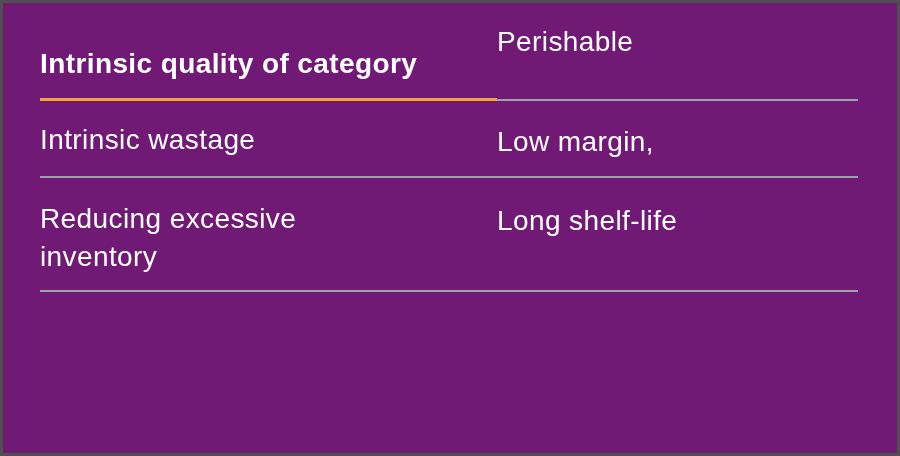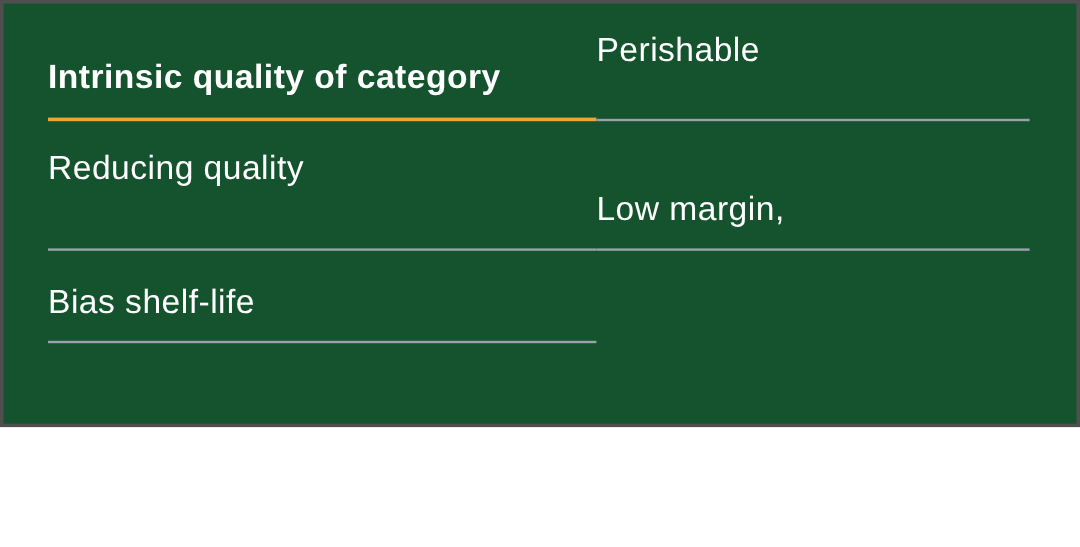--- a/index.html
+++ b/index.html
@@ -1,20 +1,20 @@
 <!DOCTYPE html>
 <html><head>
 <meta charset="utf-8">
 <style>
   html,body{margin:0;padding:0;}
   .canvas{
     position:relative;
-    width:900px;height:356px;
+    width:900px;height:456px;
     box-sizing:border-box;
-    background:#14532d;
+    background:#701a75;
     border:3px solid #4F4F4F;
     padding:0 39px 0 37px;
     font-family:"Liberation Sans", sans-serif;
     color:#FFFFFF;
     overflow:hidden;
   }
   .grid{
     display:grid;
     grid-template-columns:457px 1fr;
   }
@@ -33,21 +33,20 @@
   }
   .cell.r1{
     padding-top:20px;
     padding-bottom:17px;
     border-bottom:2px solid #99A2AA;
   }
   .cell.r2{
     padding-top:22px;
     padding-bottom:14px;
     border-bottom:2px solid #99A2AA;
-    margin-top:32px;
   }
   .cell.r3{
     padding-top:24px;
     padding-bottom:13px;
     border-bottom:2px solid #99A2AA;
   }
 </style>
 </head>
 <body>
 
@@ -55,25 +54,29 @@
   <div class="grid">
 
     <div class="cell header">
       <span class="line">Intrinsic quality of category</span>
     </div>
 
     <div class="cell r1">
       <span class="line">Perishable</span>
     </div>
     <div class="cell r1">
-      <span class="line">Reducing quality</span>
+      <span class="line">Intrinsic wastage</span>
     </div>
 
     <div class="cell r2">
       <span class="line">Low margin,</span>
     </div>
+    <div class="cell r2">
+      <span class="line">Reducing excessive</span>
+      <span class="line">inventory</span>
+    </div>
 
     <div class="cell r3">
-      <span class="line">Bias shelf-life</span>
+      <span class="line">Long shelf-life</span>
     </div>
 
   </div>
 </div>
 
 </body></html>

